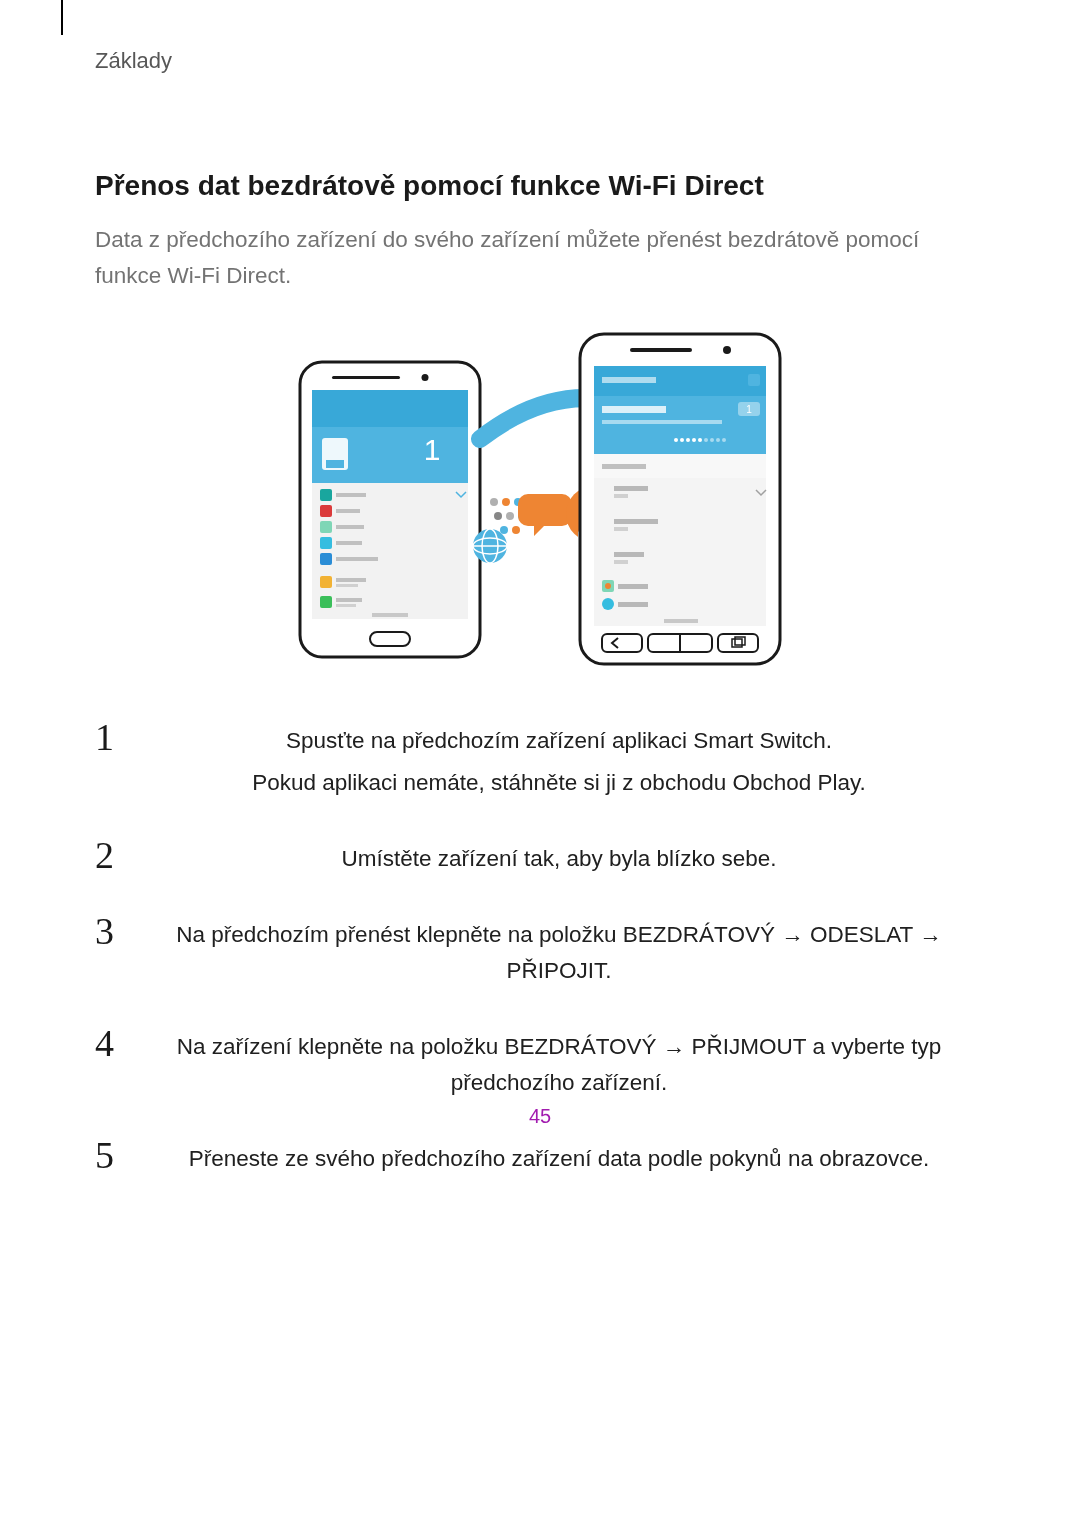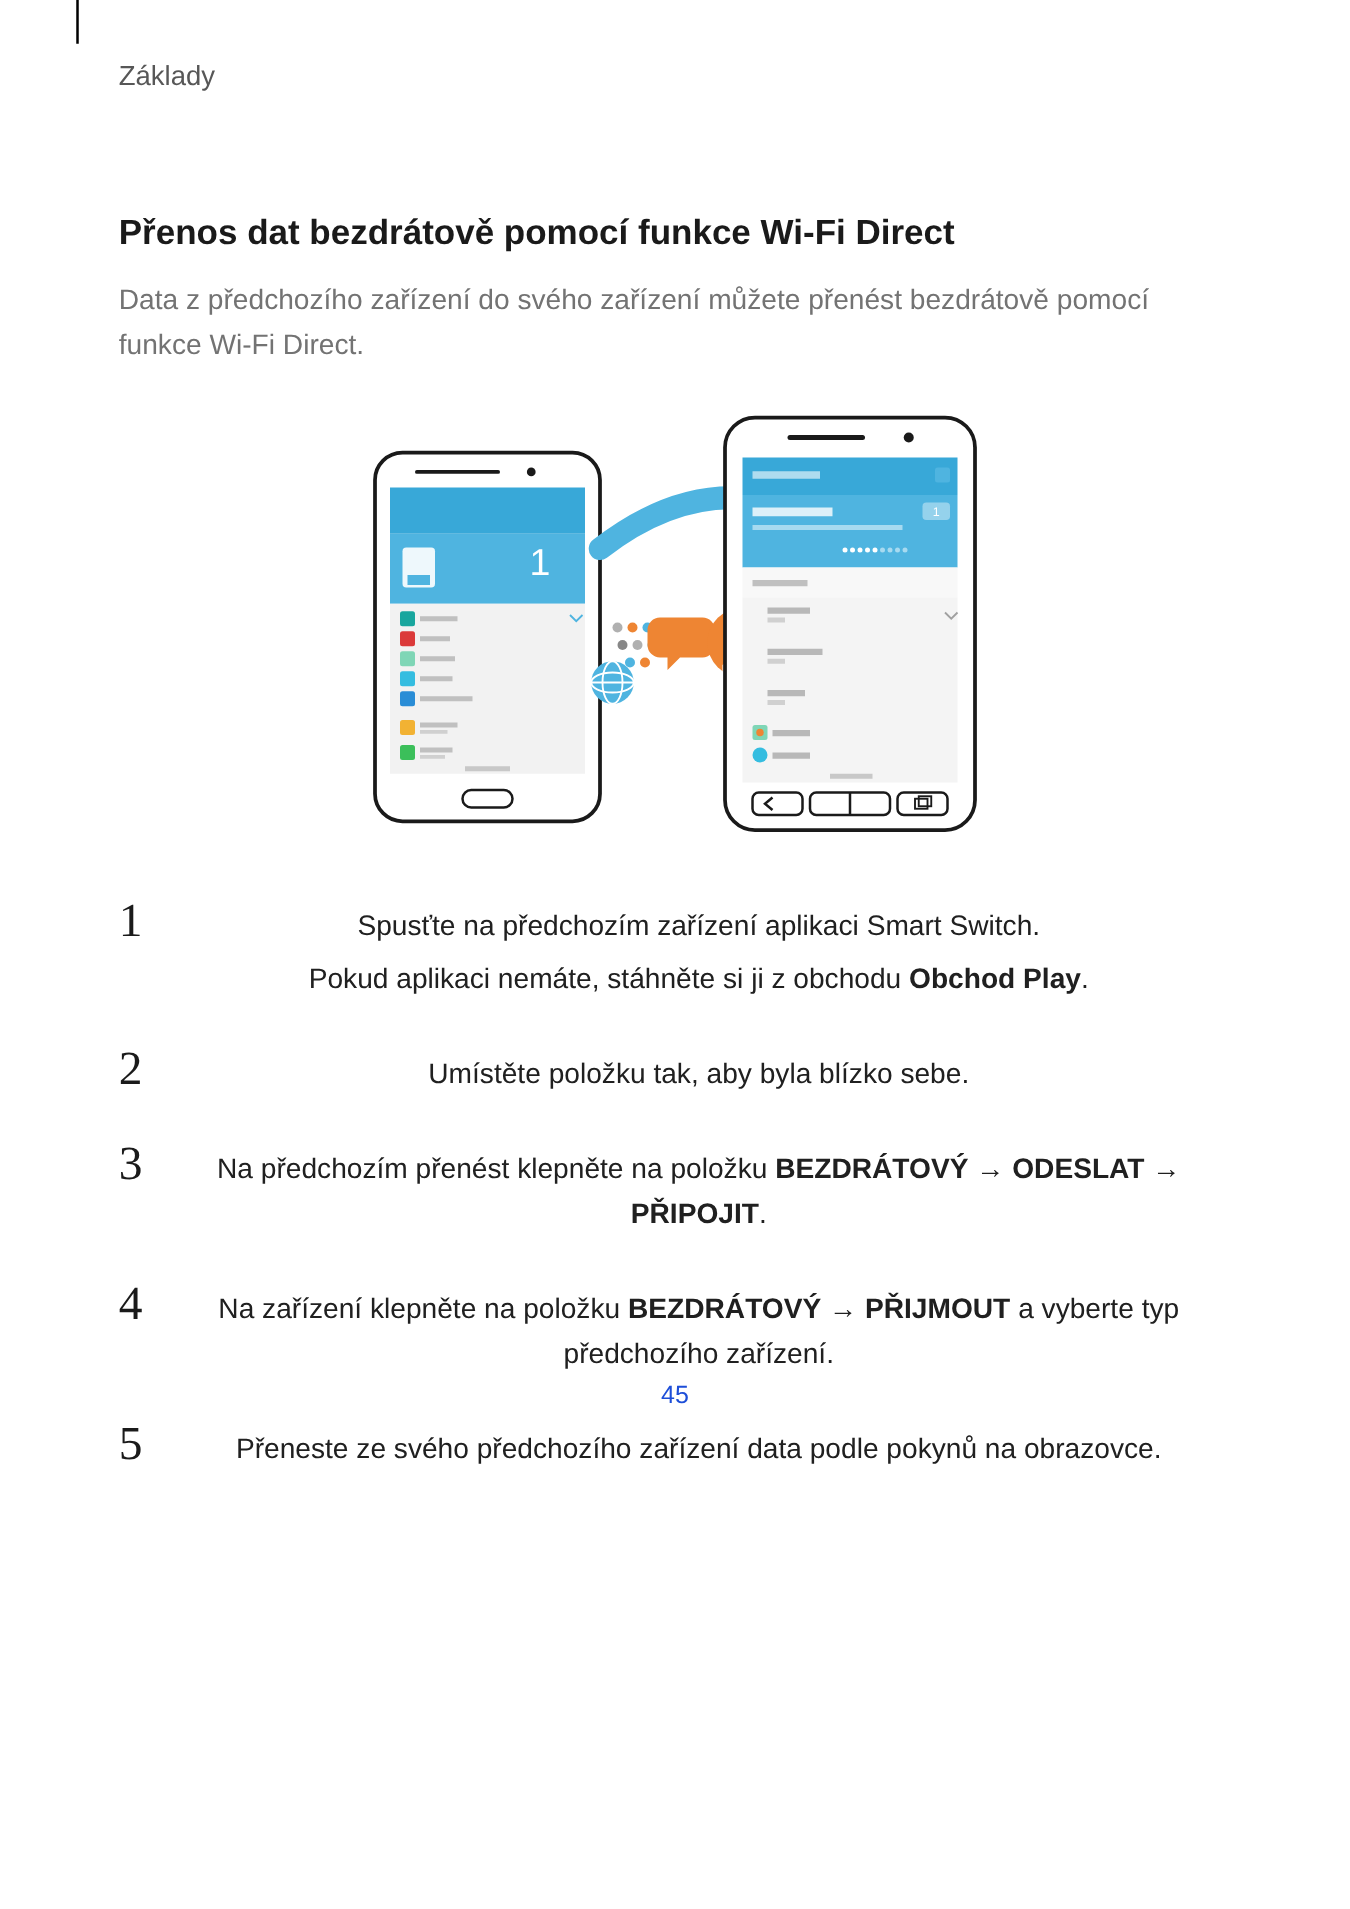--- a/index.html
+++ b/index.html
@@ -82,29 +82,29 @@
     flex: 1;
     font-size: 22.5px;
     line-height: 36px;
     color: #202020;
     padding-top: 4px;
     text-align: center;
   }
   .step-body p {
     margin: 0 0 6px 0;
   }
-  .step-body .bold { font-weight: bold; }
+  .step-body .bold { font-weight: normal; }
   .page-number {
     position: absolute;
     left: 0;
     width: 1080px;
     bottom: 68px;
     text-align: center;
     font-size: 20px;
-    color: #1d4ed8;
+    color: #a21caf;
   }
 </style>
 </head>
 <body>
 
 <div class="page">
   <div class="corner-mark"></div>
   <div class="header-label">Základy</div>
 
   <div class="content">
@@ -275,21 +275,21 @@
           <p>Spusťte na předchozím zařízení aplikaci Smart Switch.</p>
           <p>
             <span>Pokud aplikaci nemáte, stáhněte si ji z obchodu </span><span class="bold">Obchod Play</span><span>.</span>
           </p>
         </div>
       </div>
 
       <div class="step">
         <div class="step-num">2</div>
         <div class="step-body">
-          <p>Umístěte položku tak, aby byla blízko sebe.</p>
+          <p>Umístěte zařízení tak, aby byla blízko sebe.</p>
         </div>
       </div>
 
       <div class="step">
         <div class="step-num">3</div>
         <div class="step-body">
           <p>
             <span>Na předchozím přenést klepněte na položku </span><span class="bold">BEZDRÁTOVÝ</span><span> → </span><span class="bold">ODESLAT</span><span> → </span><span class="bold">PŘIPOJIT</span><span>.</span>
           </p>
         </div>

